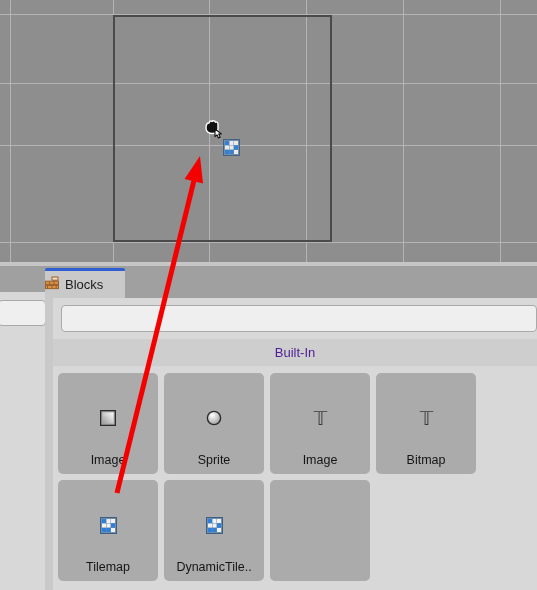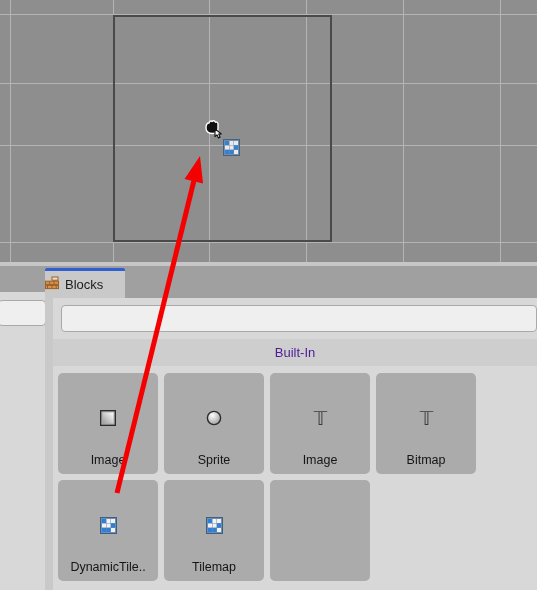--- a/index.html
+++ b/index.html
@@ -416,39 +416,39 @@
               <rect x="6.5" y="2" width="4" height="4" fill="#f2f2f2"></rect>
               <rect x="11" y="2" width="4" height="4" fill="#f2f2f2"></rect>
               <rect x="2" y="6.5" width="4" height="4" fill="#f2f2f2"></rect>
               <rect x="6.5" y="6.5" width="4" height="4" fill="#f2f2f2"></rect>
               <rect x="11" y="6.5" width="4" height="4" fill="#2f7fd8"></rect>
               <rect x="2" y="11" width="4" height="4" fill="#2f7fd8"></rect>
               <rect x="6.5" y="11" width="4" height="4" fill="#2f7fd8"></rect>
               <rect x="11" y="11" width="4" height="4" fill="#f2f2f2"></rect>
             </svg>
           </span>
-          <span class="tile-label">DynamicTile..</span>
+          <span class="tile-label">Tilemap</span>
         </div>
 
         <div class="tile">
           <span class="tile-icon">
             <svg width="17" height="17" viewBox="0 0 17 17" xmlns="http://www.w3.org/2000/svg">
               <rect x="0.5" y="0.5" width="16" height="16" fill="#6f8fb0" stroke="#3f5f80" stroke-width="1"></rect>
               <rect x="2" y="2" width="4" height="4" fill="#2f7fd8"></rect>
               <rect x="6.5" y="2" width="4" height="4" fill="#f2f2f2"></rect>
               <rect x="11" y="2" width="4" height="4" fill="#f2f2f2"></rect>
               <rect x="2" y="6.5" width="4" height="4" fill="#f2f2f2"></rect>
               <rect x="6.5" y="6.5" width="4" height="4" fill="#f2f2f2"></rect>
               <rect x="11" y="6.5" width="4" height="4" fill="#2f7fd8"></rect>
               <rect x="2" y="11" width="4" height="4" fill="#2f7fd8"></rect>
               <rect x="6.5" y="11" width="4" height="4" fill="#2f7fd8"></rect>
               <rect x="11" y="11" width="4" height="4" fill="#f2f2f2"></rect>
             </svg>
           </span>
-          <span class="tile-label">Tilemap</span>
+          <span class="tile-label">DynamicTile..</span>
         </div>
 
         <div class="tile">
           
           
         </div>
 
       </div>
     </div>
   </div>

